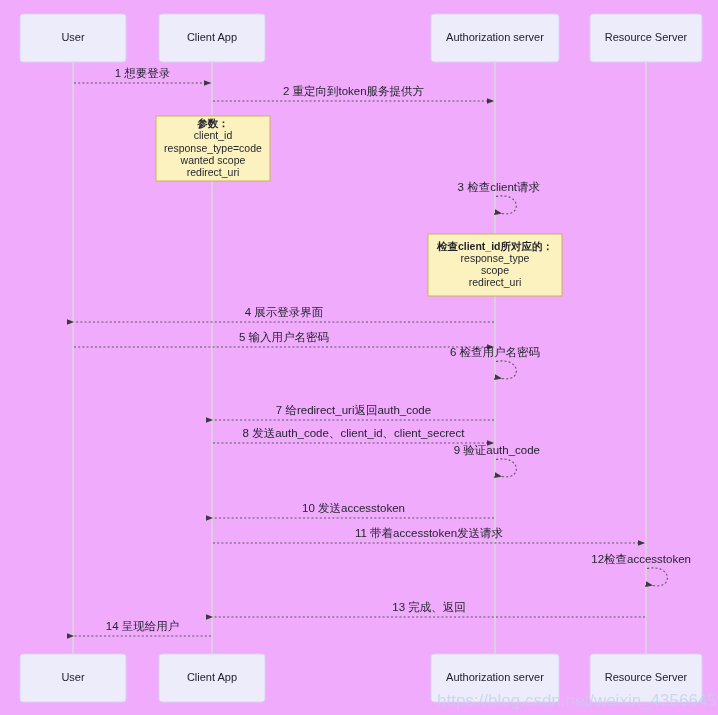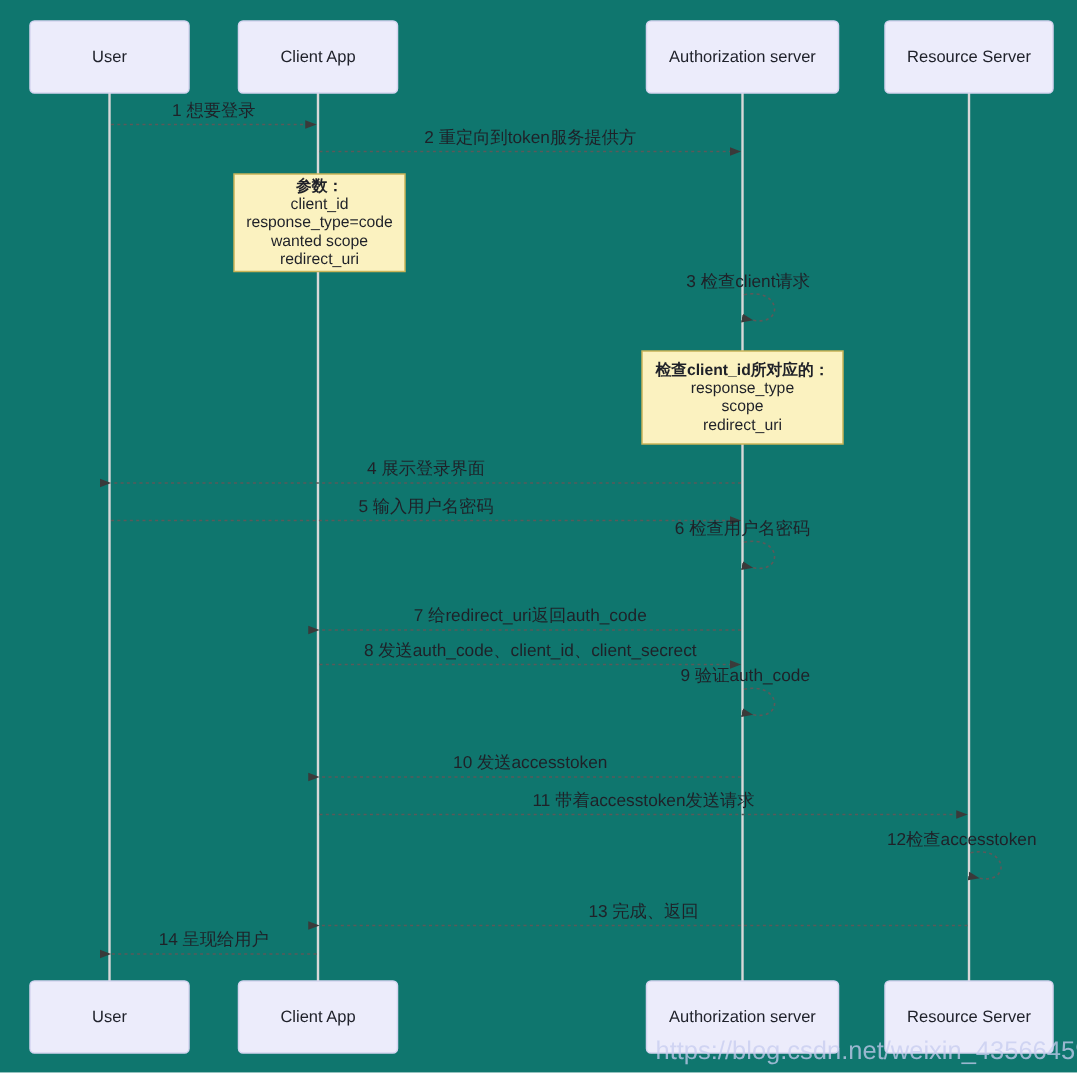--- a/index.html
+++ b/index.html
@@ -8,21 +8,21 @@
     padding: 0;
     background: #ffffff;
   }
   body {
     font-family: "Liberation Sans", "DejaVu Sans", sans-serif;
   }
   #diagram-root {
     position: relative;
     width: 718px;
     height: 715px;
-    background: #0f766e;
+    background: #f0abfc;
     overflow: hidden;
   }
   #diagram-svg {
     position: absolute;
     top: 0;
     left: 0;
     width: 718px;
     height: 715px;
   }
   .participant-box {

